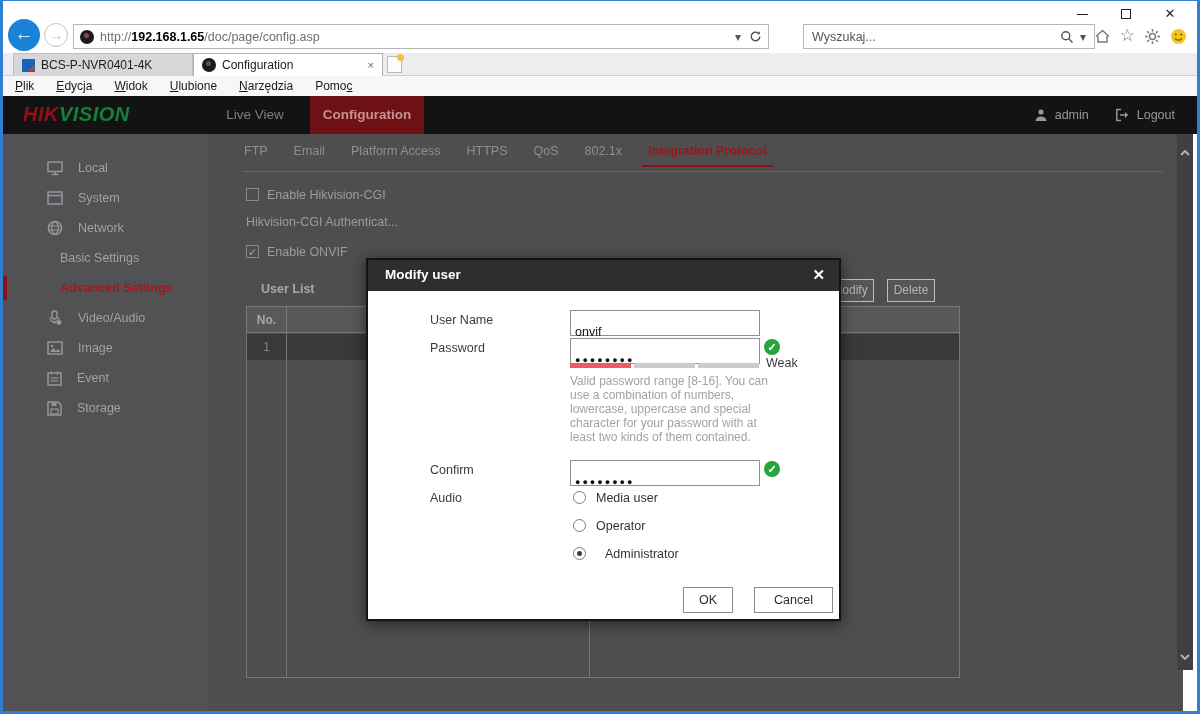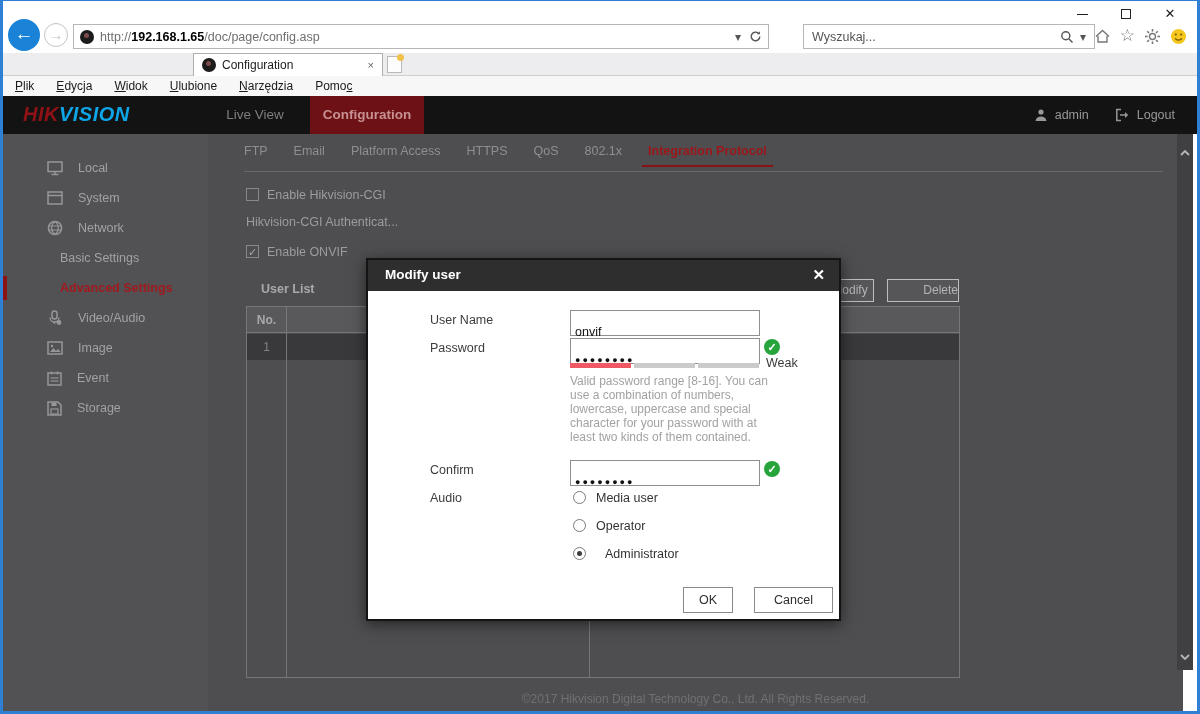--- a/index.html
+++ b/index.html
@@ -52,21 +52,21 @@
                    border-radius:50%; background:#f0c24b; }
 
   .menurow { position:absolute; left:0; top:75px; width:100%; height:20px; background:#f7f7f7;
              display:flex; align-items:center; gap:22px; padding-left:12px; font-size:12px; color:#1a1a1a; }
   .menurow u { text-decoration:underline; }
 
   
   .sitehead { position:absolute; left:0; top:95px; width:100%; height:38px; background:#131313; }
   .logo { position:absolute; left:20px; top:7px; font-size:20px; font-weight:bold; font-style:italic;
           letter-spacing:.5px; }
-  .logo .p1 { color:#8e1216; } .logo .p2 { color:#0ea5e9;margin-top:48px; }
+  .logo .p1 { color:#8e1216; } .logo .p2 { color:#15803d;margin-top:48px; }
   .navtab { position:absolute; top:0; height:38px; line-height:38px; font-size:13.5px; text-align:center; }
   .navtab.liveview { left:212px; width:80px; color:#7e7e80; }
   .navtab.config { left:307px; width:114px; background:#6e1114; color:#c79193; font-weight:bold; }
   .headright { position:absolute; right:22px; top:0; height:38px; display:flex; align-items:center; gap:26px;
                color:#98989a; font-size:12.5px; }
   .headright .hr-item { display:flex; align-items:center; gap:7px; }
 
   
   .sidebar { position:absolute; left:0; top:133px; width:205px; height:581px; background:#525254; }
   .snav { position:absolute; left:0; width:205px; height:30px; display:flex; align-items:center;
@@ -87,21 +87,21 @@
         color:#a8a8aa; font-size:11px; line-height:12px; text-align:center; }
   .flabel { position:absolute; color:#9c9c9e; font-size:12.5px; white-space:nowrap; }
   .pselect { position:absolute; left:181px; top:78px; width:192px; height:21px; border:1px solid #8c8c8e;
              color:#a2a2a4; font-size:12.5px; line-height:19px; padding-left:6px; }
   .pselect svg { position:absolute; right:5px; top:6px; }
 
   .userlist-title { position:absolute; left:53px; top:148px; color:#a8a8aa; font-weight:bold; font-size:12.5px; }
   .pbtn { position:absolute; top:145px; height:23px; border:1px solid #bdbdbf; background:#565658;
           color:#b4b4b6; font-size:12px; text-align:center; line-height:21px; }
   .pbtn.modify { left:618px; width:48px; }
-  .pbtn.delete { left:679px; width:72px;text-align:right; }
+  .pbtn.delete { left:679px; width:48px; }
 
   .ptable { position:absolute; left:38px; top:172px; width:714px; height:372px; border:1px solid #77777a; }
   .pt-head { position:absolute; left:0; top:0; right:0; height:26px; background:#59595b;
              border-bottom:1px solid #77777a; }
   .pt-row1 { position:absolute; left:0; top:27px; right:0; height:26px; background:#39393b; color:#828284; }
   .pt-col1 { position:absolute; left:0; top:0; width:40px; height:100%; border-right:1px solid #77777a;
              text-align:center; line-height:26px; }
   .pt-sep2 { position:absolute; left:342px; top:0; bottom:0; border-right:1px solid #77777a; }
   .pt-head .pt-col1 { color:#a8a8aa; font-weight:bold; font-size:12px; }
 
@@ -195,20 +195,24 @@
       <svg width="17" height="17" viewBox="0 0 17 17">
           <circle cx="8.5" cy="8.5" r="7.5" fill="#f5c71e"></circle>
           <circle cx="5.8" cy="6.5" r="1.1" fill="#7a5b00"></circle>
           <circle cx="11.2" cy="6.5" r="1.1" fill="#7a5b00"></circle>
           <path d="M5 10.3a4.4 4.4 0 0 0 7 0" fill="none" stroke="#7a5b00" stroke-width="1.2"></path>
         </svg>
     </div>
   </div>
 
   <div class="tabsrow">
+    <div class="btab btab1">
+      <span class="bcslogo"></span>
+      <span>BCS-P-NVR0401-4K</span>
+    </div>
     <div class="btab btab2">
       <span class="favdot"></span>
       <span>Configuration</span>
       <span class="tclose">×</span>
     </div>
     <div class="newtab"></div>
   </div>
 
   <div class="menurow">
     <span><span></span><u>P</u><span>lik</span></span>
@@ -337,21 +341,20 @@
       <div class="pt-head">
         <div class="pt-col1">No.</div>
       </div>
       <div class="pt-row1">
         <div class="pt-col1">1</div>
       </div>
       <div class="pt-col1" style="height:100%;"></div>
       <div class="pt-sep2"></div>
     </div>
 
-    <div class="pfooter">©2017 Hikvision Digital Technology Co., Ltd. All Rights Reserved.</div>
   </div>
 
   <div class="pscroll">
     <div class="arr up">
         <svg width="10" height="6" viewBox="0 0 10 6">
           <path d="M1 5l4-4 4 4" fill="none" stroke="#b6b6b8" stroke-width="1.8"></path>
         </svg>
       </div>
     <div class="arr down">
         <svg width="10" height="6" viewBox="0 0 10 6">

